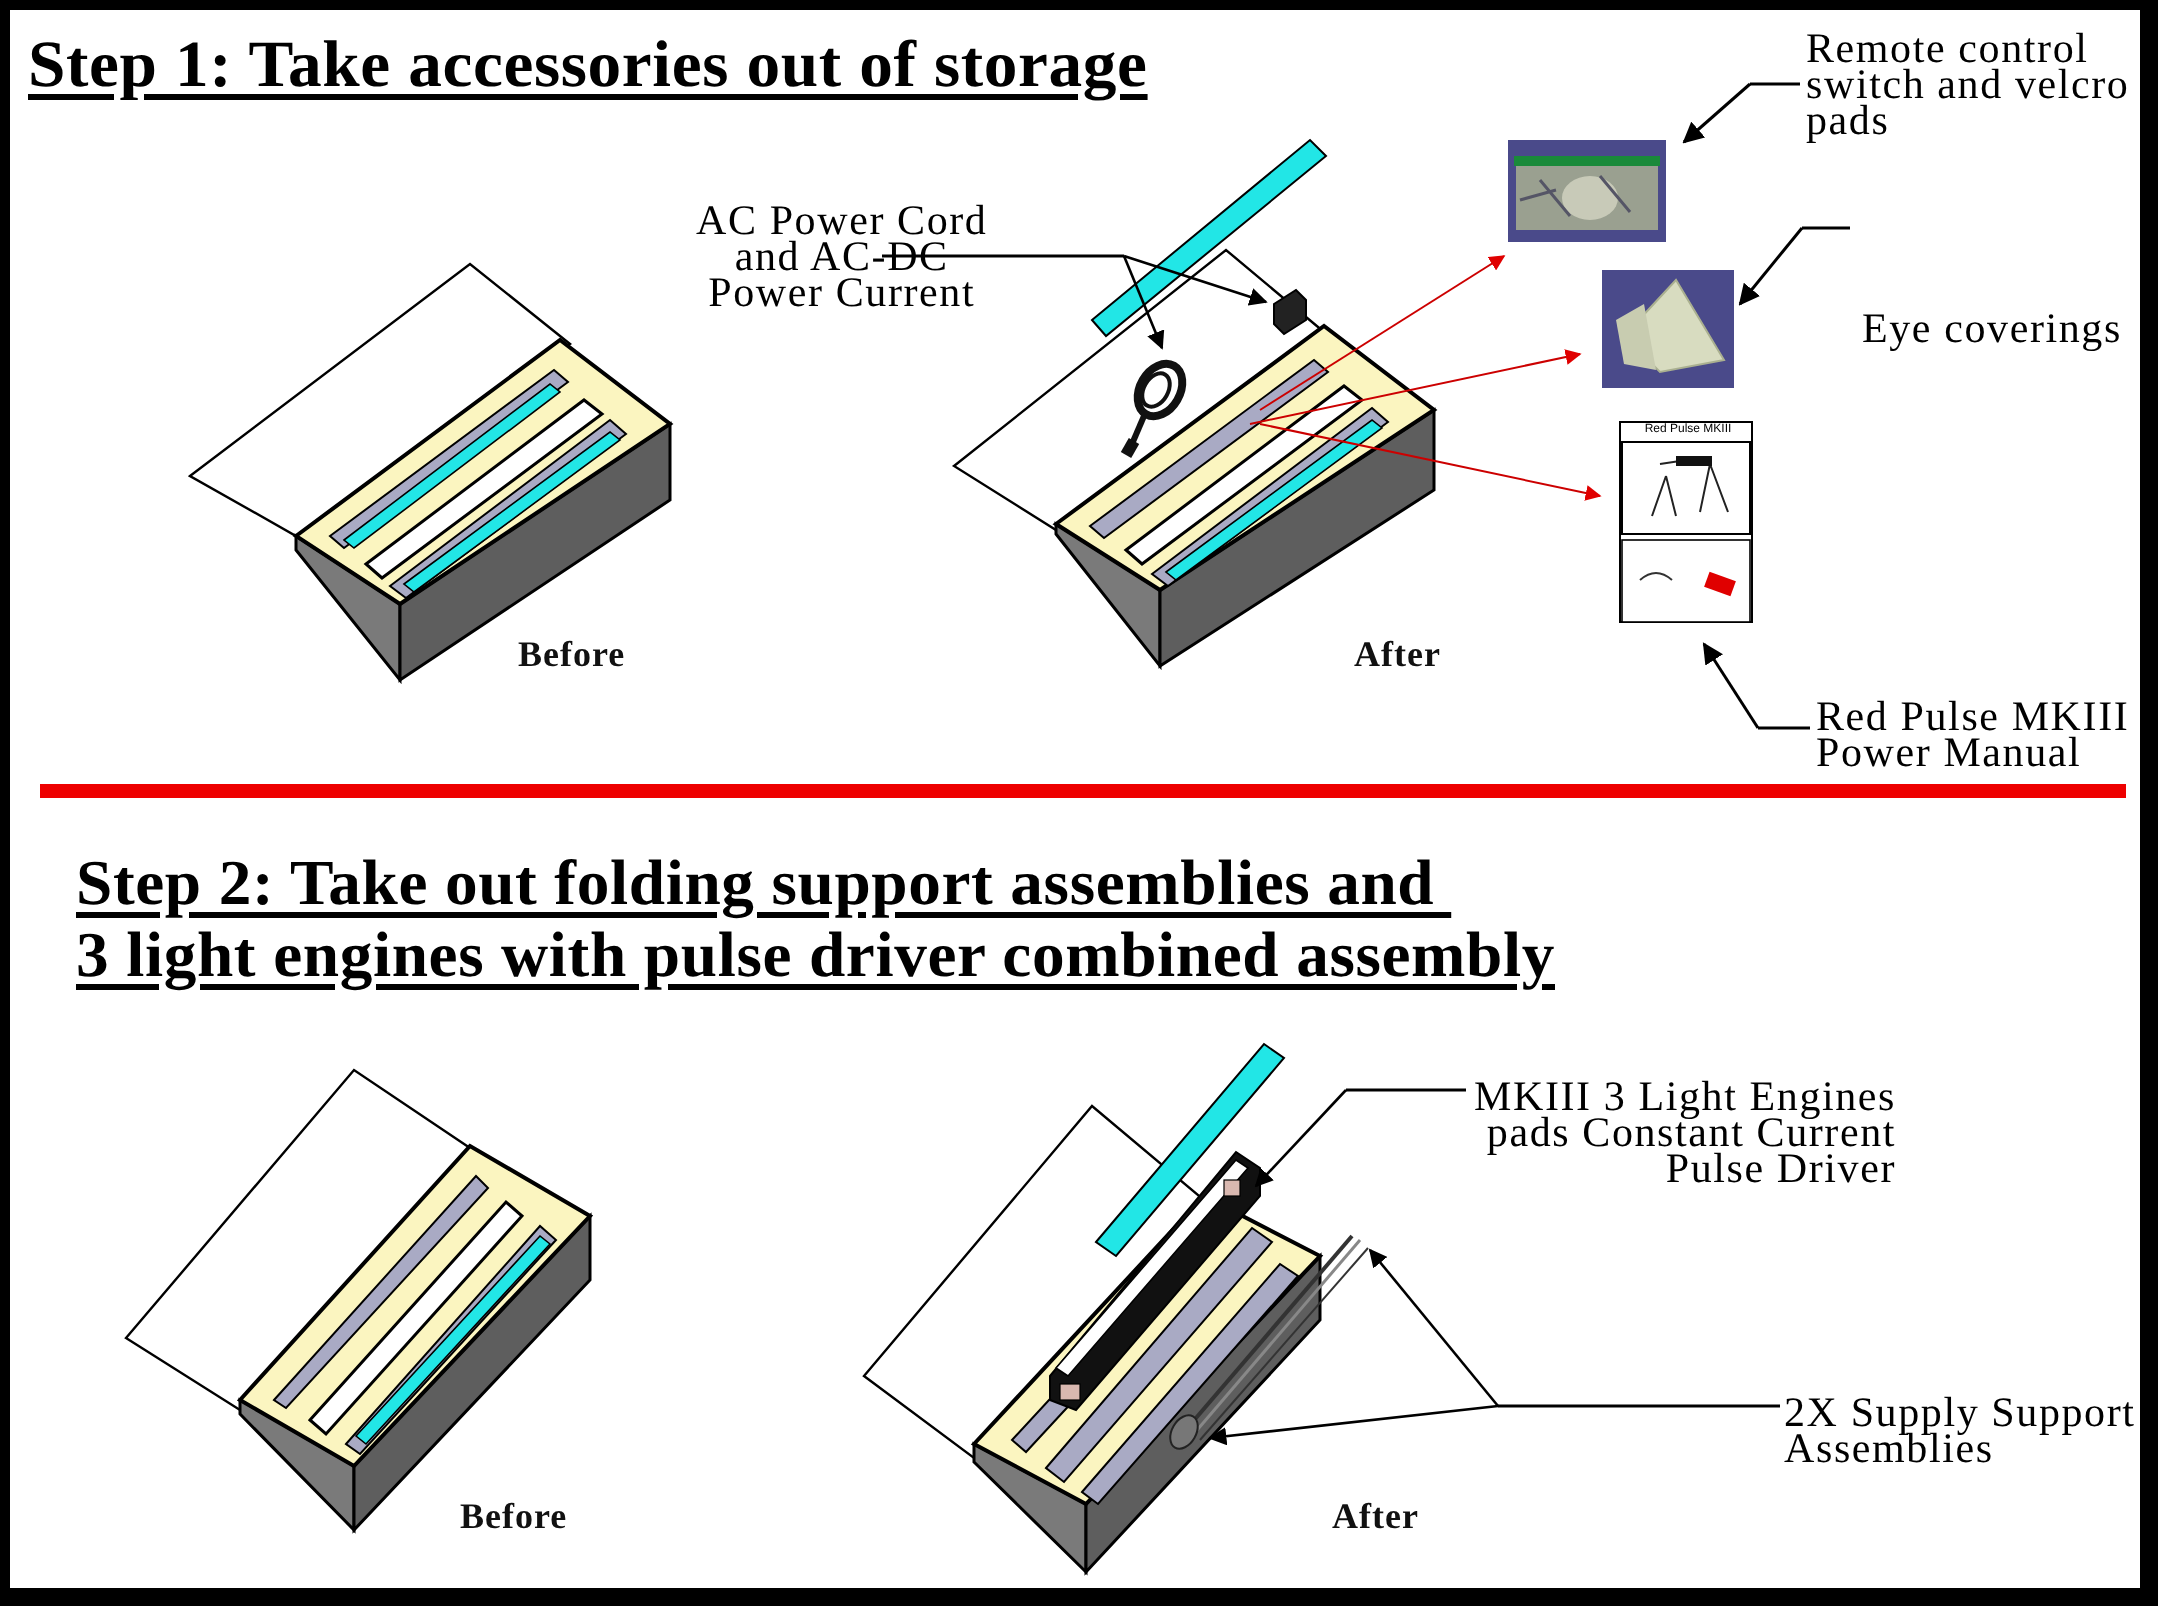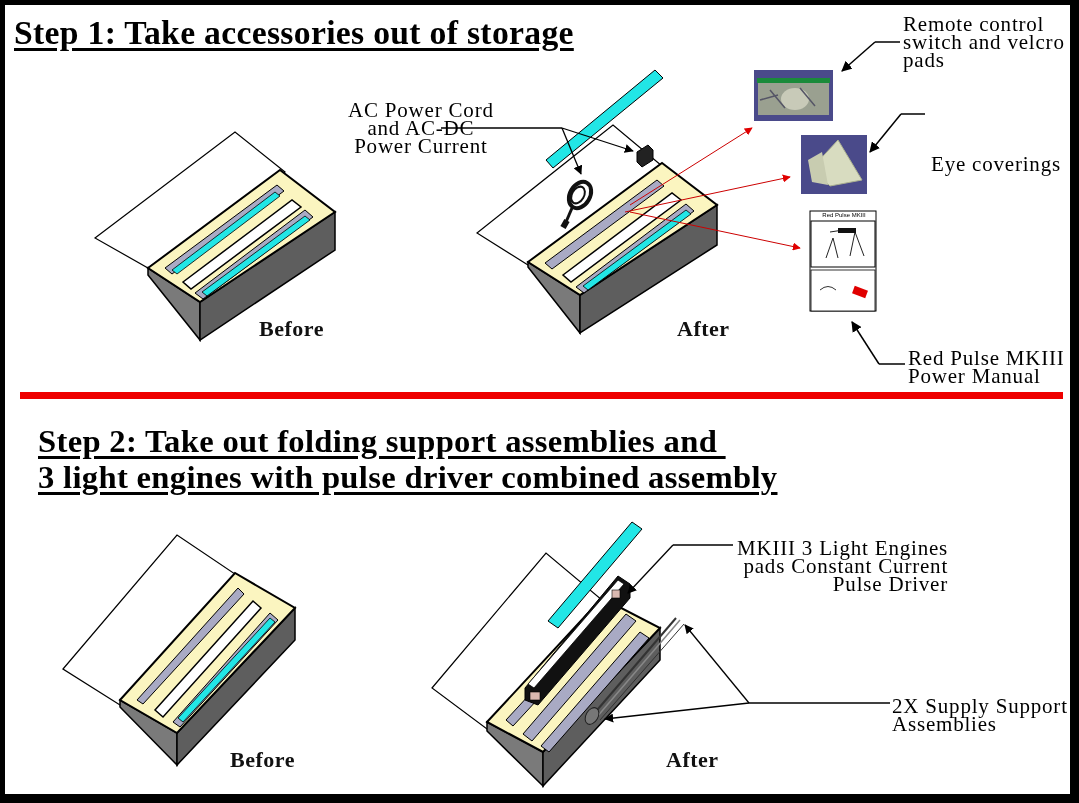--- a/index.html
+++ b/index.html
@@ -16,21 +16,21 @@
   }
   .t1 { left: 14px; top: 17px; font-size: 33px; transform: scaleX(1.02); transform-origin: left; }
   .t2 { left: 38px; top: 425px; font-size: 32px; transform: scaleX(1.02); transform-origin: left; }
   .t2b { left: 38px; top: 461px; font-size: 32px; transform: scaleX(1.02); transform-origin: left; }
   .label {
     position: absolute; font-family: "Liberation Serif", serif; font-weight: normal;
     color: #000; font-size: 21px; line-height: 18px; letter-spacing: 0.8px; white-space: nowrap;
   }
   .bigword {
     position: absolute; font-family: "Liberation Serif", serif; font-weight: bold;
-    color: #111; font-size: 22px; line-height: 1; letter-spacing: 0.5px; white-space: nowrap;
+    color: #111; font-size: 18px; line-height: 1; letter-spacing: 0.5px; white-space: nowrap;
   }
   .divider {
     position: absolute; left: 20px; top: 392px; width: 1043px; height: 7px; background: #ee0000;
   }
   svg.art { position: absolute; left: 0; top: 0; width: 1079px; height: 803px; }
 </style>
 </head>
 <body>
 
 <div class="frame"></div>

